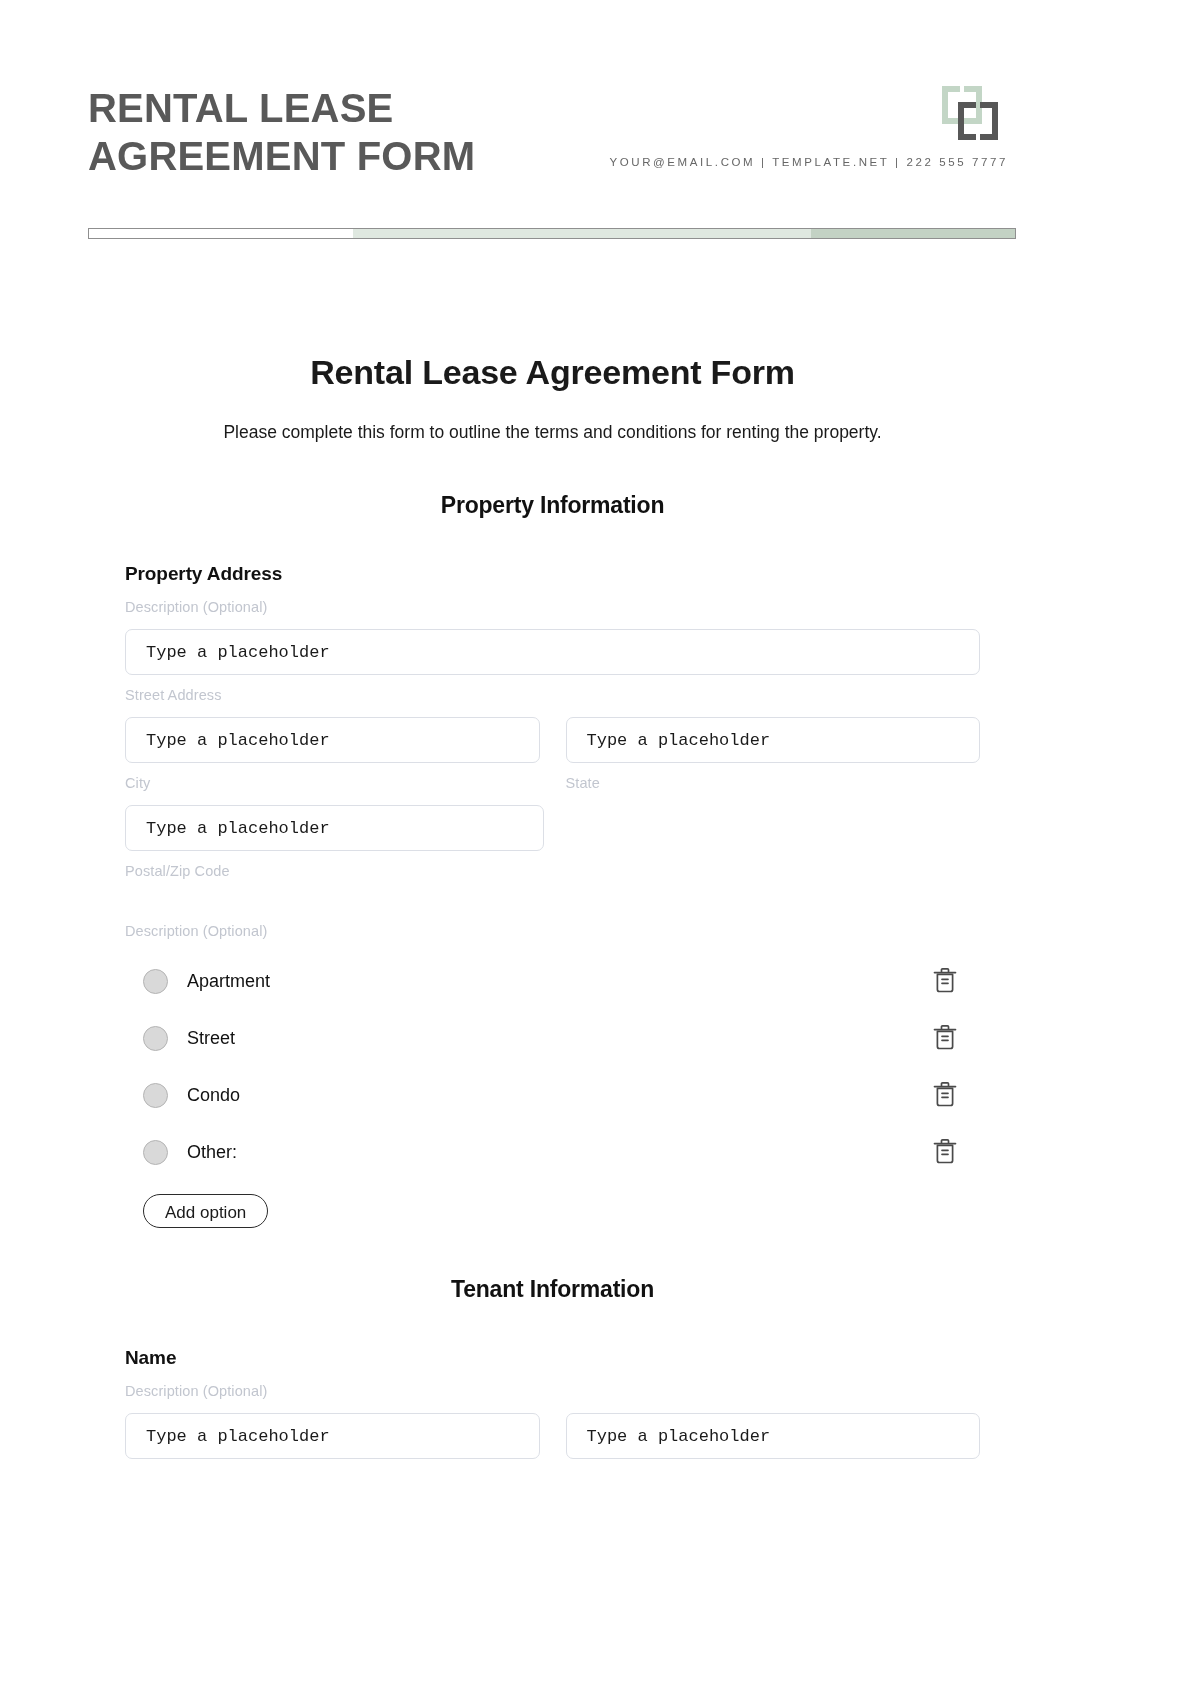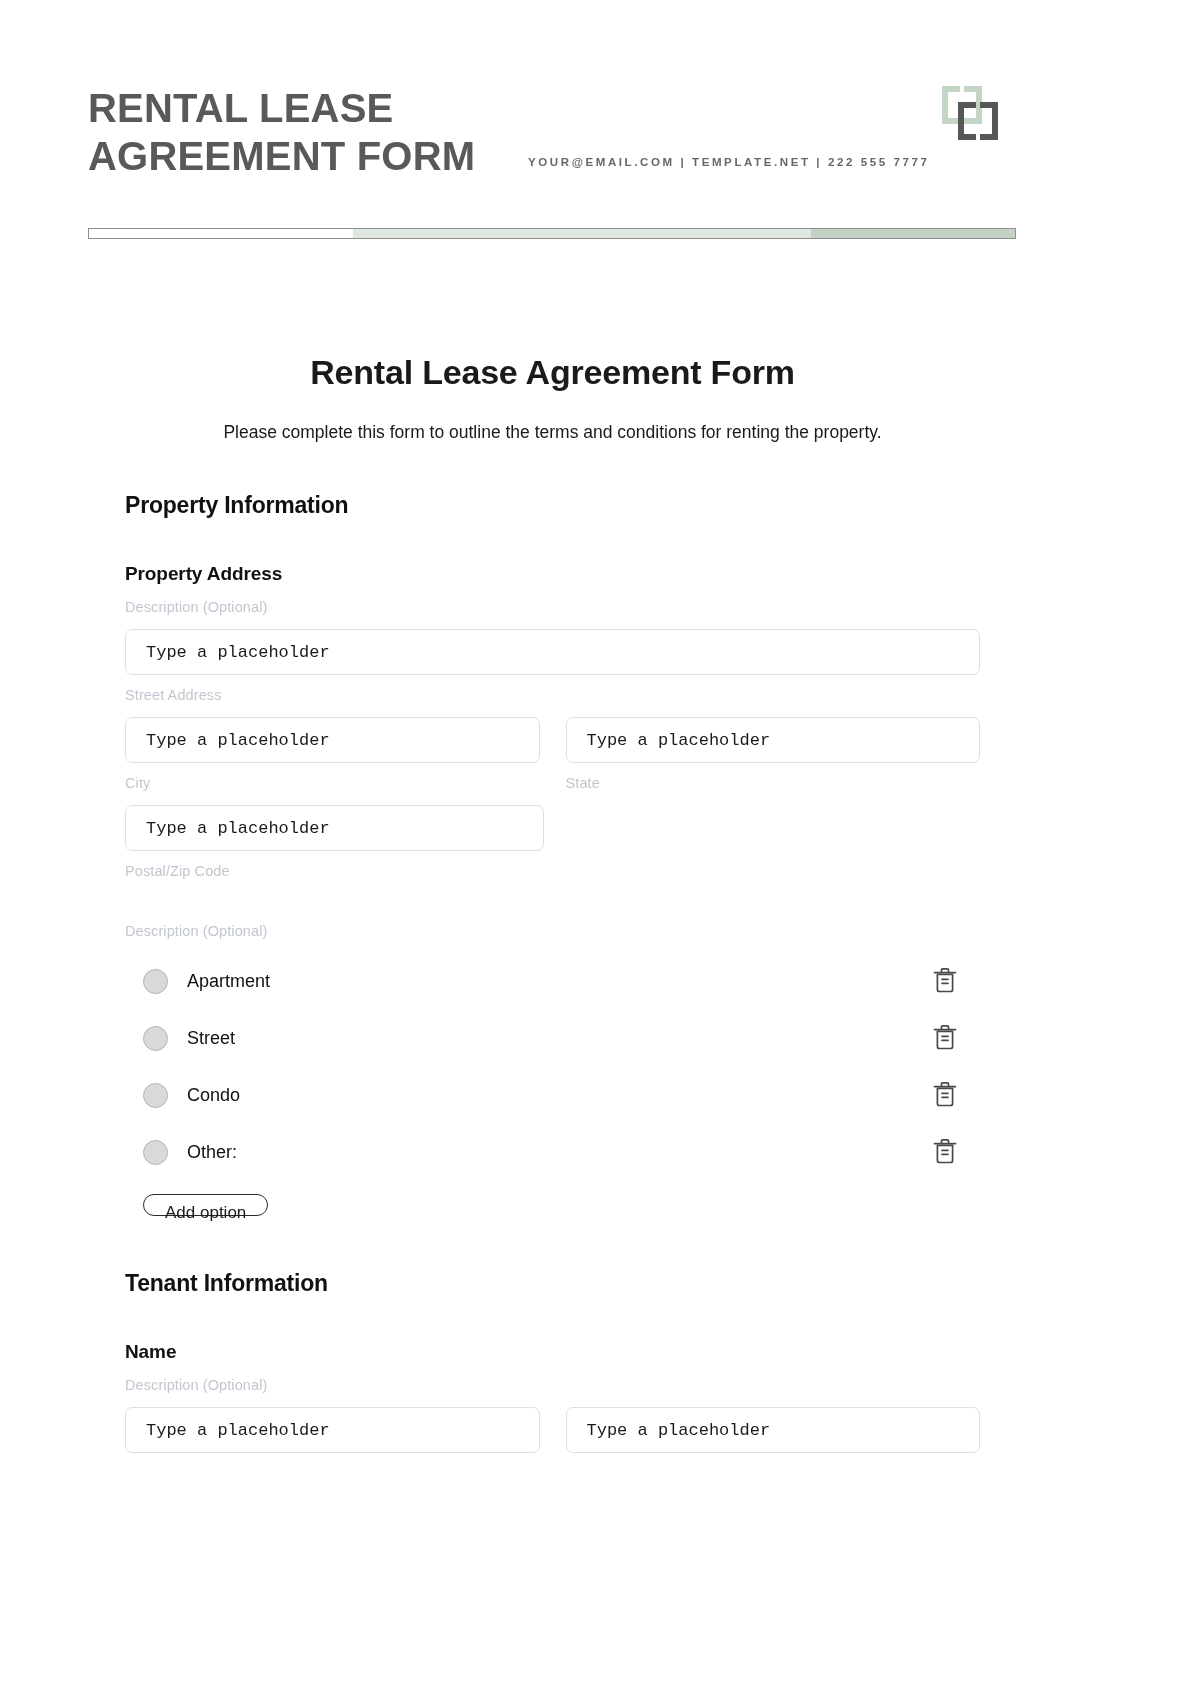--- a/index.html
+++ b/index.html
@@ -37,23 +37,23 @@
     line-height: 48px;
     letter-spacing: 0.2px;
     color: #595959;
     text-transform: uppercase;
   }
   .lh-contact {
     position: absolute;
     left: 440px;
     top: 86px;
     width: 480px;
-    text-align: left;
+    text-align: right;
     font-size: 11.5px;
-    font-weight: bold;
+    font-weight: normal;
     letter-spacing: 2.6px;
     color: #666666;
     white-space: nowrap;
   }
   .lh-logo {
     position: absolute;
     right: 14px;
     top: 14px;
     width: 62px;
     height: 58px;
@@ -96,20 +96,21 @@
     text-align: center;
     line-height: 24px;
   }
 
   .section-heading {
     margin-top: 48px;
     font-size: 23px;
     font-weight: bold;
     color: #111111;
     letter-spacing: -0.2px;
+    text-align: center;
   }
 
   .field-block { margin-top: 44px; }
 
   .field-label {
     font-size: 19px;
     font-weight: bold;
     color: #111111;
     letter-spacing: -0.1px;
   }
@@ -174,21 +175,21 @@
     height: 28px;
     flex: 0 0 auto;
     margin-right: 22px;
   }
   .trash-btn svg { display: block; }
 
   .add-option {
     margin-top: 5px;
     margin-left: 18px;
     display: inline-block;
-    height: 22px;
+    height: 34px;
     padding: 0 21px;
     border: 1.2px solid #2b2b2b;
     border-radius: 19px;
     background: #ffffff;
     font-family: "Liberation Sans", sans-serif;
     font-size: 17px;
     color: #1a1a1a;
     line-height: 36px;
   }
 </style>

